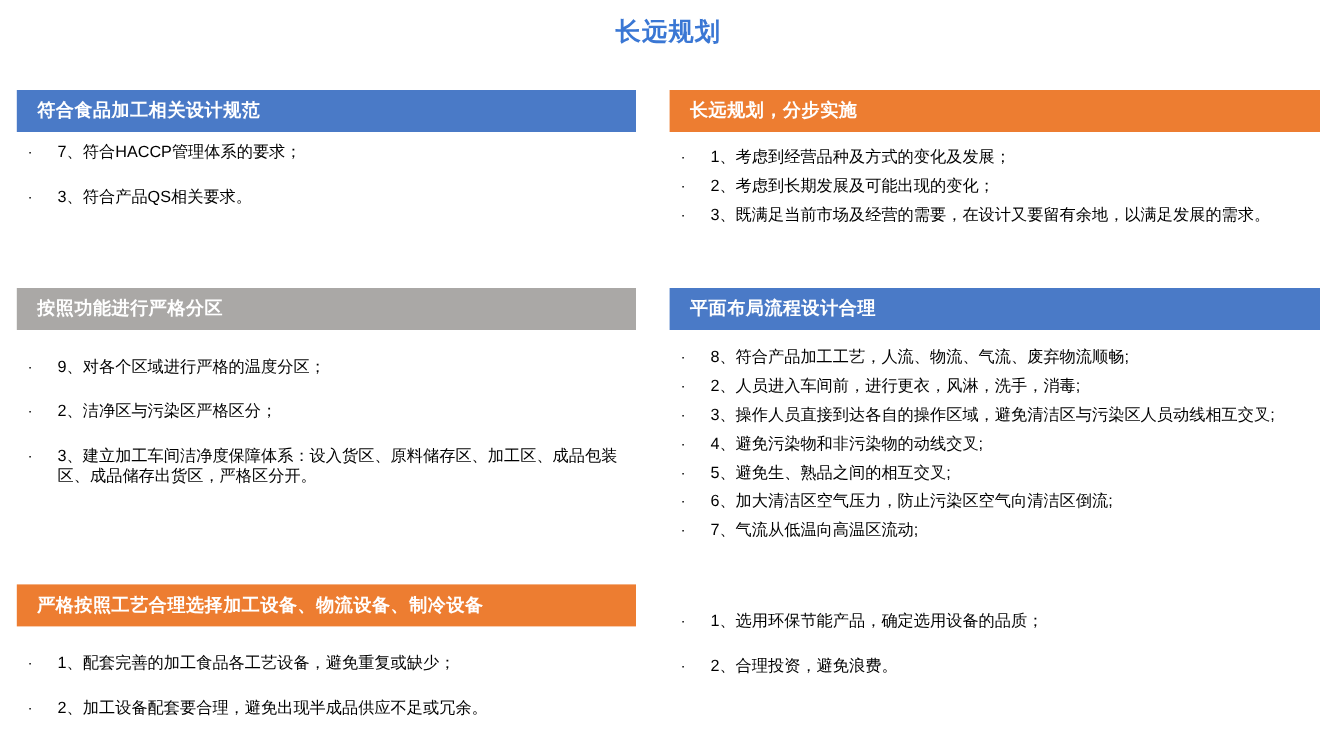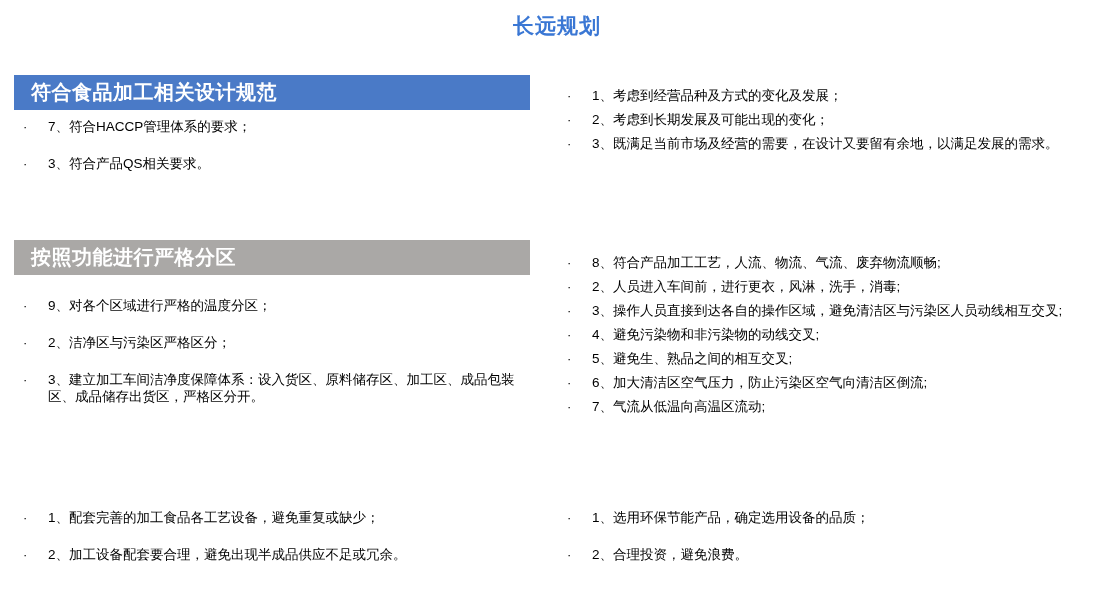--- a/index.html
+++ b/index.html
@@ -31,21 +31,21 @@
     position: absolute;
   }
 
   .panel-header {
     height: 35px;
     display: flex;
     align-items: center;
     padding-left: 17px;
     box-sizing: border-box;
     color: #ffffff;
-    font-size: 20px;
+    font-size: 15px;
     font-weight: bold;
     letter-spacing: 0.5px;
     white-space: nowrap;
   }
   .hdr-blue   { background: #4a7ac7; }
   .hdr-orange { background: #ed7d31; }
   .hdr-gray   { background: #aaa8a6; font-family: Liberation Serif, serif; }
 
   .panel-body {
     padding-top: 8px;
@@ -103,20 +103,21 @@
       <span class="bullet-text">7、符合HACCP管理体系的要求；</span>
     </div>
     <div class="bullet-row">
       <span class="bullet-dot">·</span>
       <span class="bullet-text">3、符合产品QS相关要求。</span>
     </div>
   </div>
 </div>
 
 <div class="panel" id="panel-long-term">
+  <div class="panel-header hdr-orange">长远规划，分步实施</div>
   <div class="panel-body tight">
     <div class="bullet-row">
       <span class="bullet-dot">·</span>
       <span class="bullet-text">1、考虑到经营品种及方式的变化及发展；</span>
     </div>
     <div class="bullet-row">
       <span class="bullet-dot">·</span>
       <span class="bullet-text">2、考虑到长期发展及可能出现的变化；</span>
     </div>
     <div class="bullet-row">
@@ -138,20 +139,21 @@
       <span class="bullet-text">2、洁净区与污染区严格区分；</span>
     </div>
     <div class="bullet-row">
       <span class="bullet-dot">·</span>
       <span class="bullet-text">3、建立加工车间洁净度保障体系：设入货区、原料储存区、加工区、成品包装区、成品储存出货区，严格区分开。</span>
     </div>
   </div>
 </div>
 
 <div class="panel" id="panel-layout-flow">
+  <div class="panel-header hdr-blue">平面布局流程设计合理</div>
   <div class="panel-body tight">
     <div class="bullet-row">
       <span class="bullet-dot">·</span>
       <span class="bullet-text">8、符合产品加工工艺，人流、物流、气流、废弃物流顺畅;</span>
     </div>
     <div class="bullet-row">
       <span class="bullet-dot">·</span>
       <span class="bullet-text">2、人员进入车间前，进行更衣，风淋，洗手，消毒;</span>
     </div>
     <div class="bullet-row">
@@ -171,20 +173,21 @@
       <span class="bullet-text">6、加大清洁区空气压力，防止污染区空气向清洁区倒流;</span>
     </div>
     <div class="bullet-row">
       <span class="bullet-dot">·</span>
       <span class="bullet-text">7、气流从低温向高温区流动;</span>
     </div>
   </div>
 </div>
 
 <div class="panel" id="panel-equipment">
+  <div class="panel-header hdr-orange">严格按照工艺合理选择加工设备、物流设备、制冷设备</div>
   <div class="panel-body loose">
     <div class="bullet-row">
       <span class="bullet-dot">·</span>
       <span class="bullet-text">1、配套完善的加工食品各工艺设备，避免重复或缺少；</span>
     </div>
     <div class="bullet-row">
       <span class="bullet-dot">·</span>
       <span class="bullet-text">2、加工设备配套要合理，避免出现半成品供应不足或冗余。</span>
     </div>
   </div>

